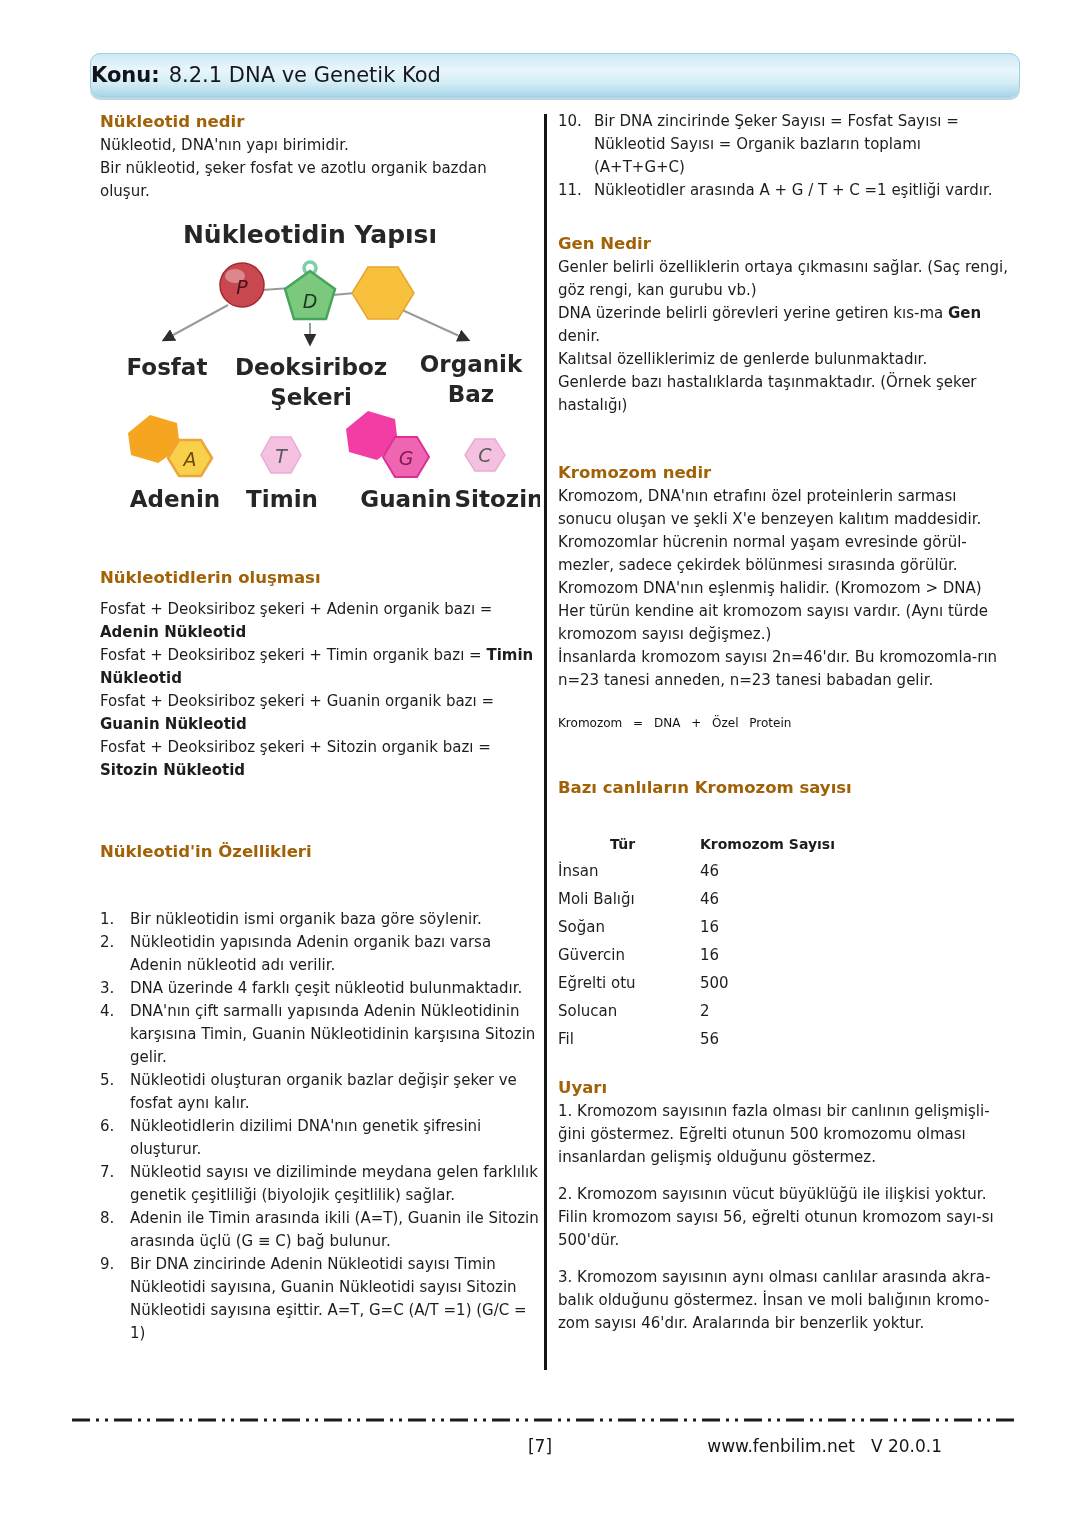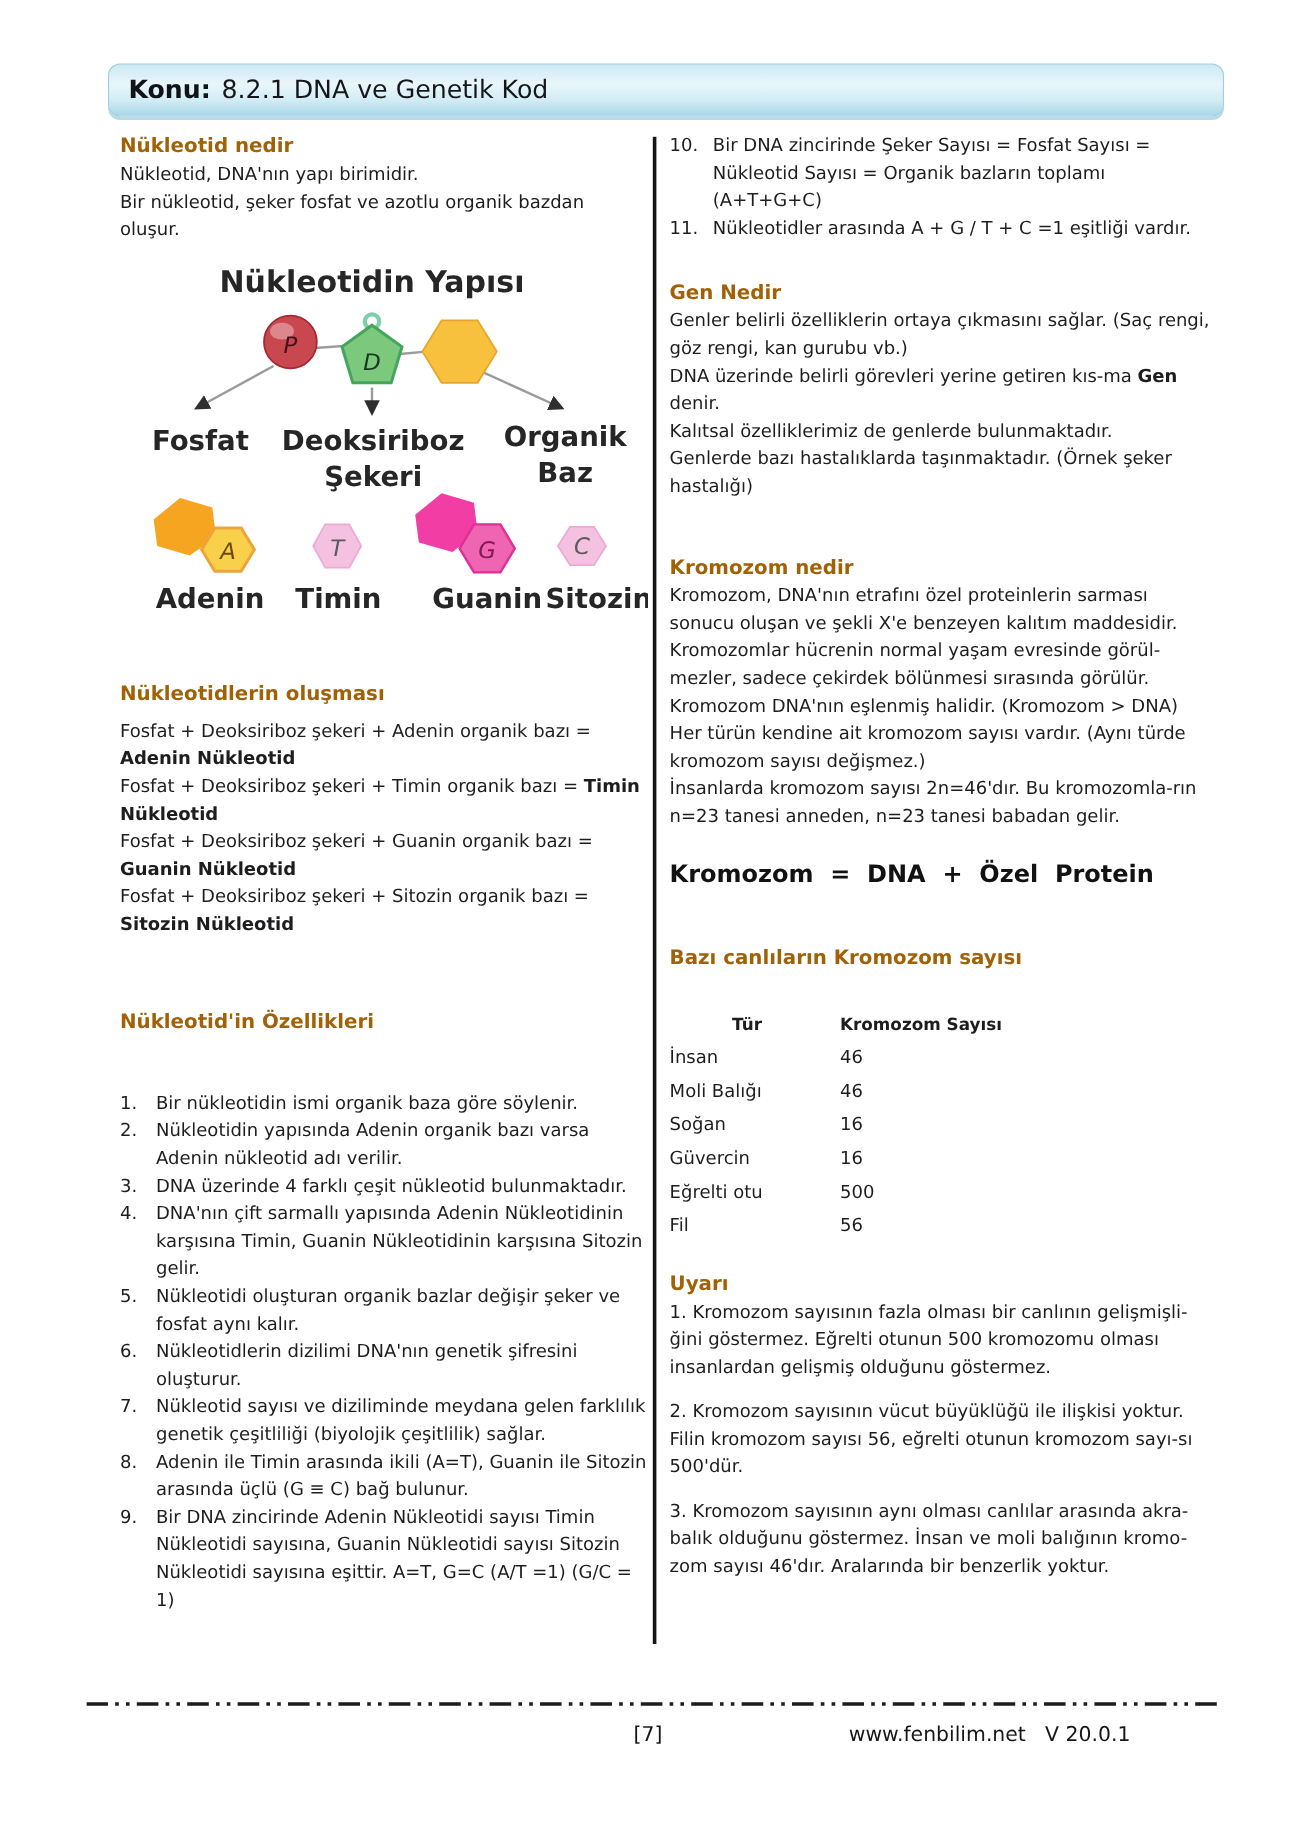--- a/index.html
+++ b/index.html
@@ -7,21 +7,21 @@
   body {
     width:1080px; height:1527px; position:relative; overflow:hidden;
     font-family:"DejaVu Sans", sans-serif; color:#1d1d1f;
   }
   .banner {
     position:absolute; left:90px; top:53px; width:930px; height:44px;
     border-radius:10px;
     background:linear-gradient(180deg,#cde9f3 0%,#e9f6fb 38%,#d2ecf5 70%,#a9d7e8 100%);
     border:1px solid #9ecfe2;
     box-shadow:0 3px 0 rgba(130,185,205,.55);
-    display:flex; align-items:center; padding-left:16px;
+    display:flex; align-items:center; 
   }
   .banner-label { font-weight:bold; font-size:21px; color:#101418; margin-right:9px; }
   .banner-title { font-size:21px; color:#14181c; }
 
   .col { position:absolute; top:110px; }
   .col-left  { left:100px; width:440px; }
   .col-right { left:558px; width:452px; }
   .divider { position:absolute; left:544px; top:114px; width:3px; height:1256px; background:#151515; }
 
   .h { font-weight:bold; font-size:16.5px; line-height:24px; color:#a16207; }
@@ -43,21 +43,21 @@
   .mt-formation { margin-top:8px; }
   .mt-props-h { margin-top:58px; }
   .mt-props { margin-top:44px; }
   .mt-gen-h { margin-top:30px; }
   .mt-krom-h { margin-top:44px; }
   .mt-formula { margin-top:24px; }
   .mt-table-h { margin-top:46px; }
   .mt-table { margin-top:24px; }
   .mt-uyari { margin-top:28px; }
 
-  .formula { font-weight:bold; font-size:20px; word-spacing:7px; color:#121212; }
+  .formula { font-weight:normal; font-size:12px; word-spacing:7px; color:#121212; }
 
   .trow { display:flex; height:28px; align-items:flex-end; font-size:15px; }
   .trow.thead { font-weight:bold; font-size:14px; }
   .tc1 { flex:none; width:142px; }
   .tc1-head { flex:none; width:142px; padding-left:52px; }
   .tc2 { flex:1; }
 
   .wpara { margin-bottom:14px; }
 
   .footer-line { position:absolute; left:72px; top:1418px; width:948px; height:4px; }
@@ -233,20 +233,24 @@
         </div>
         <div class="trow">
           <span class="tc1">Güvercin</span>
           <span class="tc2">16</span>
         </div>
         <div class="trow">
           <span class="tc1">Eğrelti otu</span>
           <span class="tc2">500</span>
         </div>
         <div class="trow">
+          <span class="tc1">Solucan</span>
+          <span class="tc2">2</span>
+        </div>
+        <div class="trow">
           <span class="tc1">Fil</span>
           <span class="tc2">56</span>
         </div>
       </div>
   </div>
 
   <div class="h mt-uyari">Uyarı</div>
   <div>
       <div class="para wpara">1. Kromozom sayısının fazla olması bir canlının gelişmişli-ğini göstermez. Eğrelti otunun 500 kromozomu olması insanlardan gelişmiş olduğunu göstermez.</div>
       <div class="para wpara">2. Kromozom sayısının vücut büyüklüğü ile ilişkisi yoktur. Filin kromozom sayısı 56, eğrelti otunun kromozom sayı-sı 500'dür.</div>

